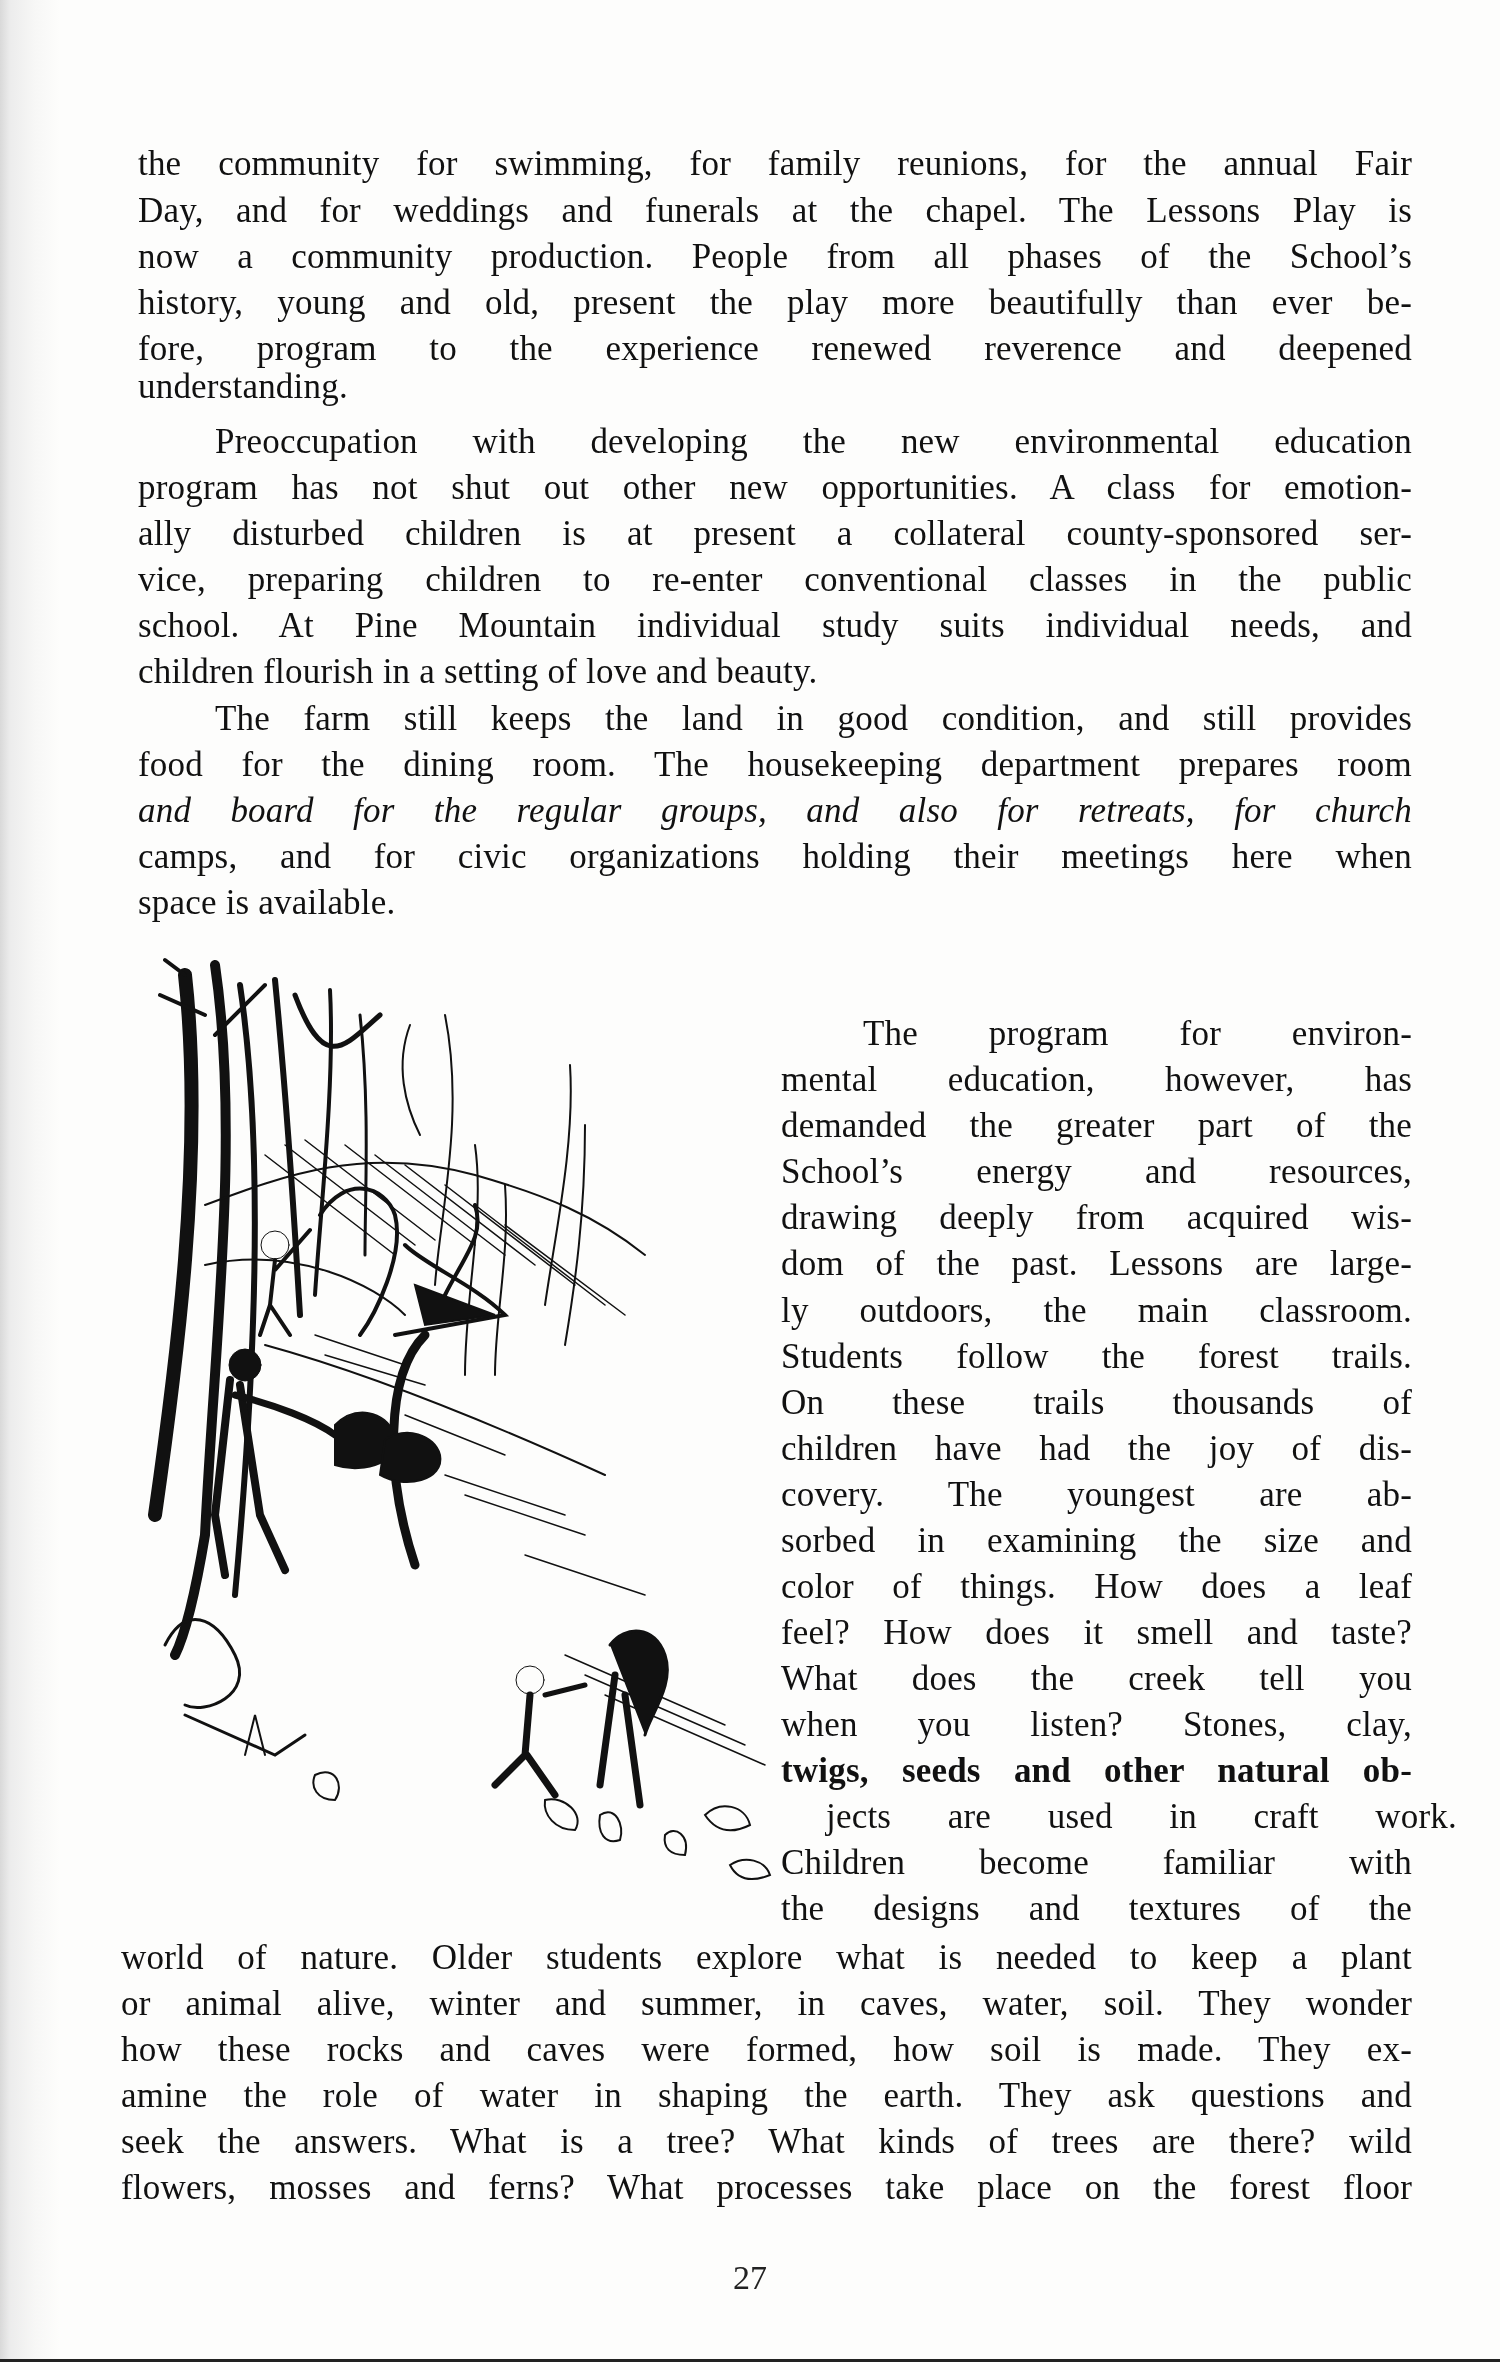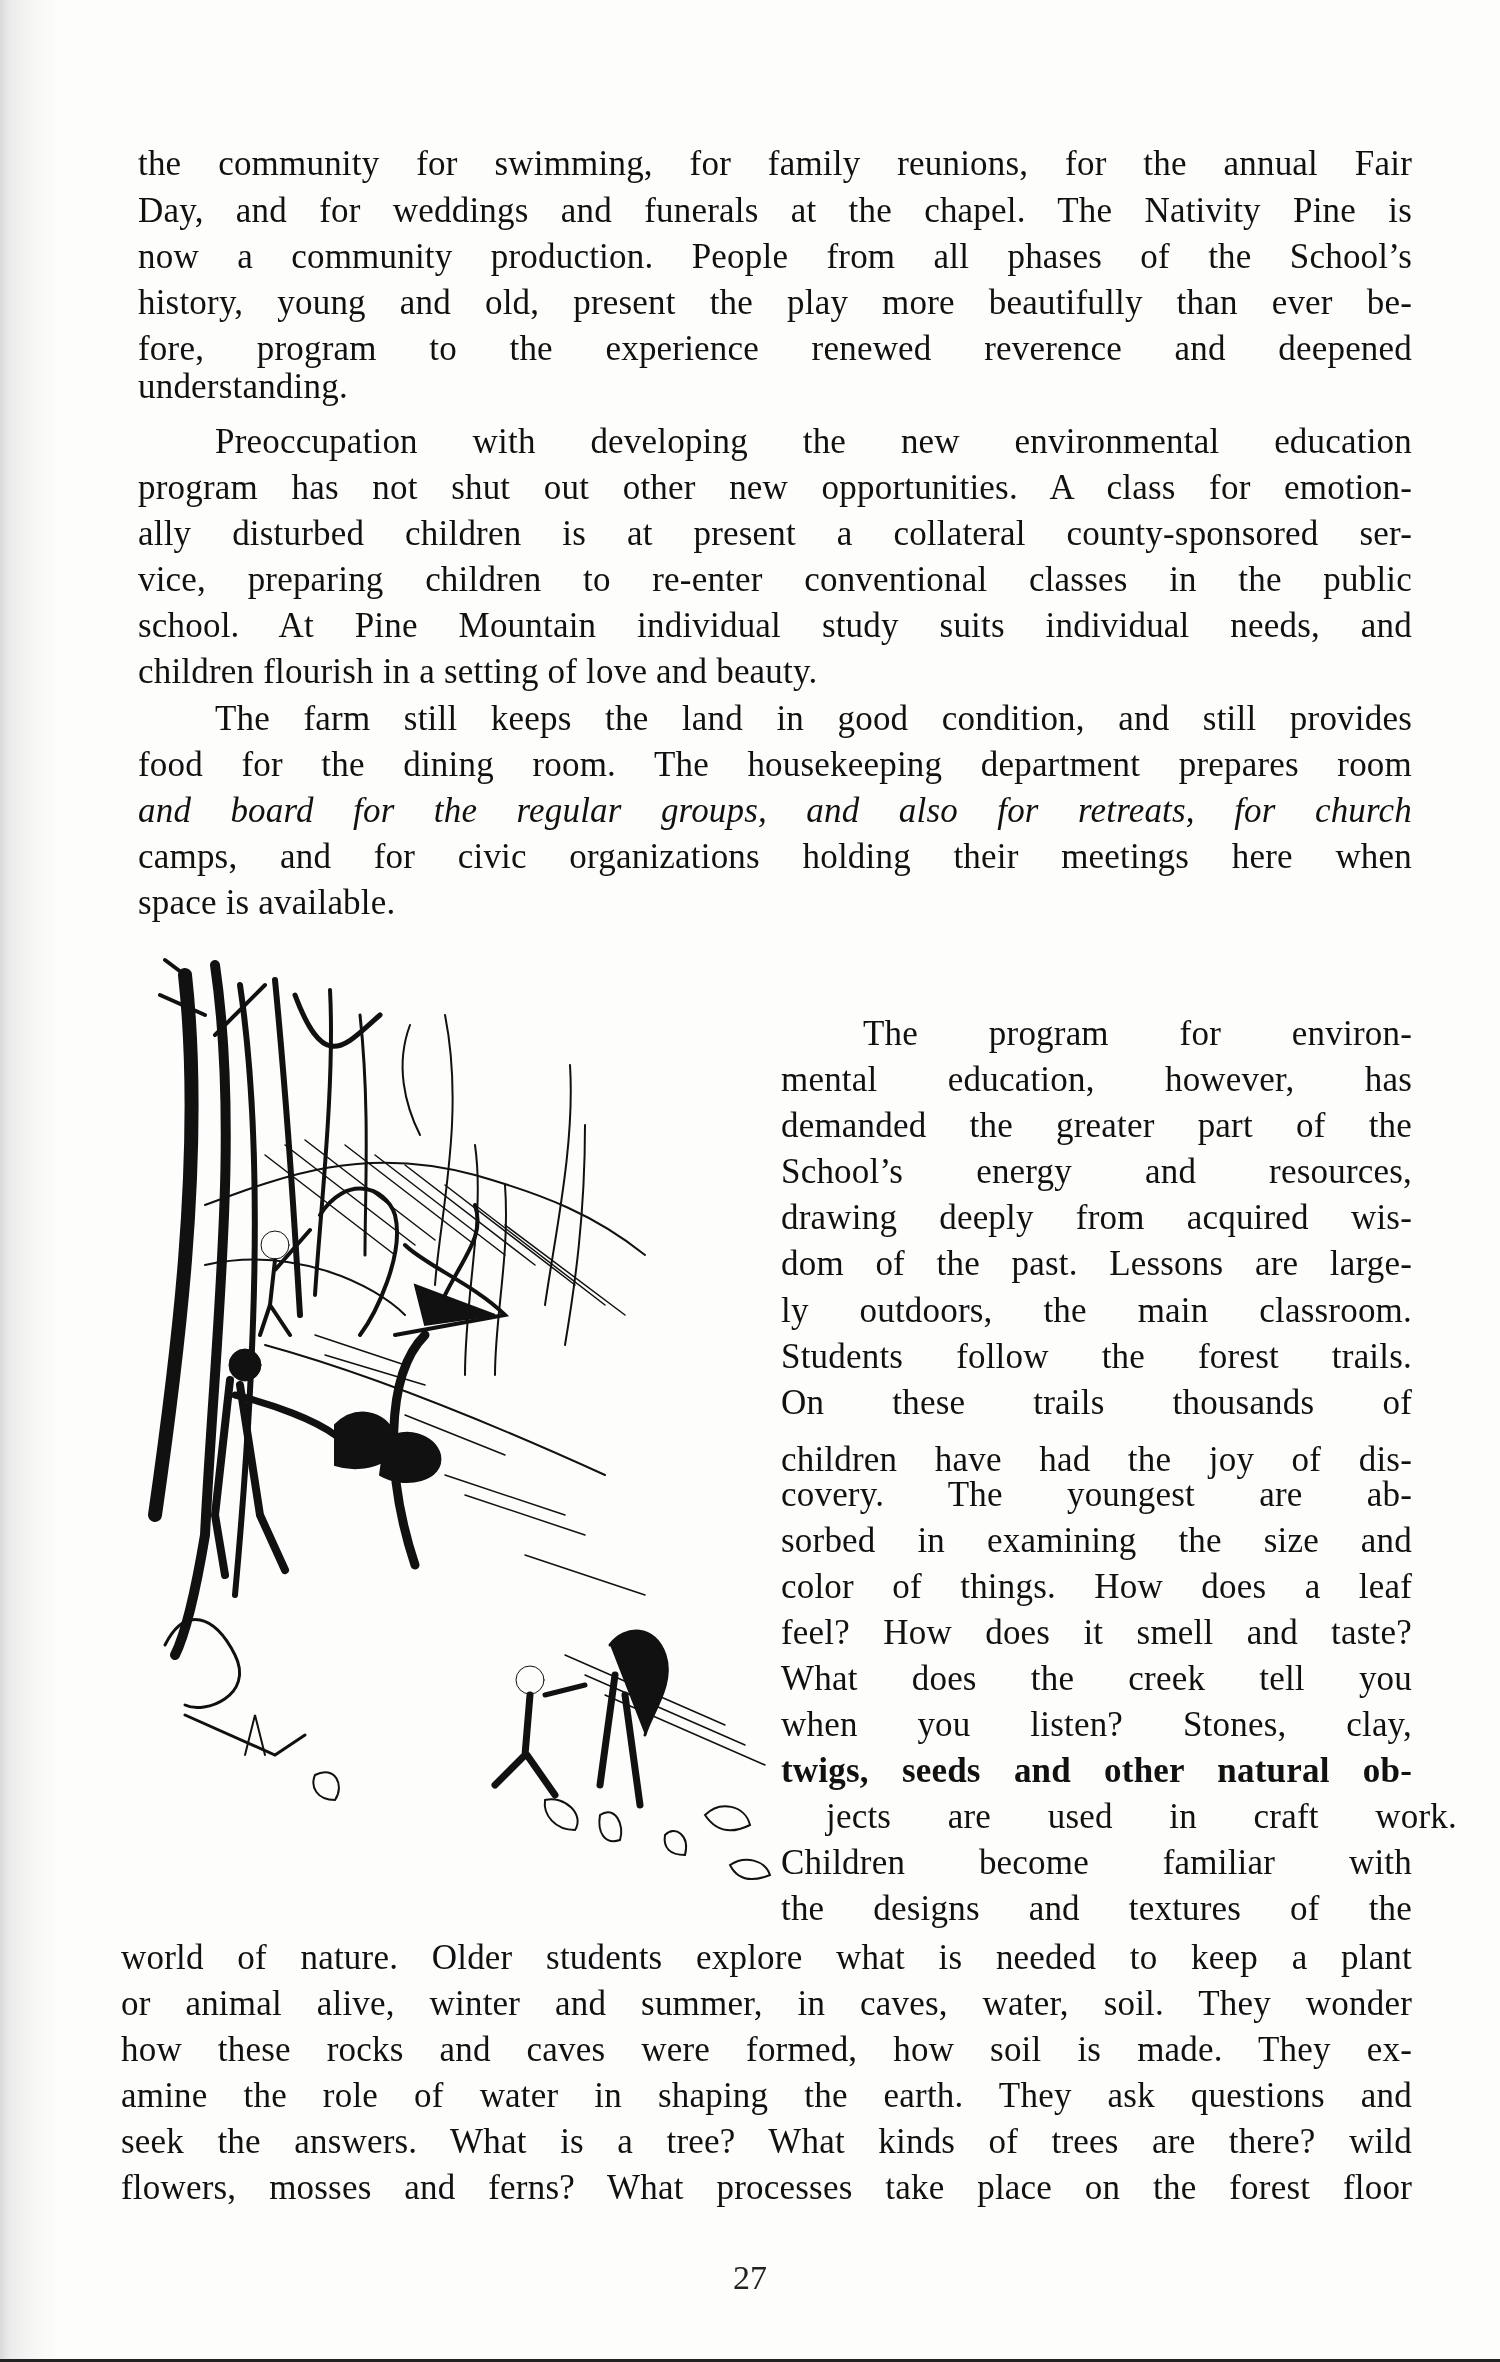--- a/index.html
+++ b/index.html
@@ -41,21 +41,21 @@
     text-align: center; font-size: 34px; line-height: 40px; color: #222;
   }
 </style>
 </head>
 <body>
 
 <div class="page-shadow-left"></div>
 
 <div>
   <div class="line full" style="top: 141px; word-spacing: 0px;"><span style="white-space: nowrap;">the community for swimming, for family reunions, for the annual Fair</span></div>
-  <div class="line full" style="top: 188px; word-spacing: 0px;"><span style="white-space: nowrap;">Day, and for weddings and funerals at the chapel. The Nativity Pine is</span></div>
+  <div class="line full" style="top: 188px; word-spacing: 0px;"><span style="white-space: nowrap;">Day, and for weddings and funerals at the chapel. The Lessons Play is</span></div>
   <div class="line full" style="top: 234px; word-spacing: 0px;"><span style="white-space: nowrap;">now a community production. People from all phases of the School’s</span></div>
   <div class="line full" style="top: 280px; word-spacing: 0px;"><span style="white-space: nowrap;">history, young and old, present the play more beautifully than ever be-</span></div>
   <div class="line full" style="top: 326px; word-spacing: 0px;"><span style="white-space: nowrap;">fore, program to the experience renewed reverence and deepened</span></div>
   <div class="line full last" style="top:364px">understanding.</div>
 </div>
 
 <div>
   <div class="line full indent" style="top: 419px; word-spacing: 0px;"><span style="white-space: nowrap;">Preoccupation with developing the new environmental education</span></div>
   <div class="line full" style="top: 465px; word-spacing: 0px;"><span style="white-space: nowrap;">program has not shut out other new opportunities. A class for emotion-</span></div>
   <div class="line full" style="top: 511px; word-spacing: 0px;"><span style="white-space: nowrap;">ally disturbed children is at present a collateral county-sponsored ser-</span></div>
@@ -159,21 +159,21 @@
 <div>
   <div class="line col indent" style="top: 1011px; word-spacing: 0px;"><span style="white-space: nowrap;">The program for environ-</span></div>
   <div class="line col" style="top: 1057px; word-spacing: 0px;"><span style="white-space: nowrap;">mental education, however, has</span></div>
   <div class="line col" style="top: 1103px; word-spacing: 0px;"><span style="white-space: nowrap;">demanded the greater part of the</span></div>
   <div class="line col" style="top: 1149px; word-spacing: 0px;"><span style="white-space: nowrap;">School’s energy and resources,</span></div>
   <div class="line col" style="top: 1195px; word-spacing: 0px;"><span style="white-space: nowrap;">drawing deeply from acquired wis-</span></div>
   <div class="line col" style="top: 1241px; word-spacing: 0px;"><span style="white-space: nowrap;">dom of the past. Lessons are large-</span></div>
   <div class="line col" style="top: 1288px; word-spacing: 0px;"><span style="white-space: nowrap;">ly outdoors, the main classroom.</span></div>
   <div class="line col" style="top: 1334px; word-spacing: 0px;"><span style="white-space: nowrap;">Students follow the forest trails.</span></div>
   <div class="line col" style="top: 1380px; word-spacing: 0px;"><span style="white-space: nowrap;">On these trails thousands of</span></div>
-  <div class="line col" style="top: 1426px; word-spacing: 0px; margin-top: 11px;"><span style="white-space: nowrap;">children have had the joy of dis-</span></div>
+  <div class="line col" style="top: 1426px; word-spacing: 0px;"><span style="white-space: nowrap;">children have had the joy of dis-</span></div>
   <div class="line col" style="top: 1472px; word-spacing: 0px;"><span style="white-space: nowrap;">covery. The youngest are ab-</span></div>
   <div class="line col" style="top: 1518px; word-spacing: 0px;"><span style="white-space: nowrap;">sorbed in examining the size and</span></div>
   <div class="line col" style="top: 1564px; word-spacing: 0px;"><span style="white-space: nowrap;">color of things. How does a leaf</span></div>
   <div class="line col" style="top: 1610px; word-spacing: 0px;"><span style="white-space: nowrap;">feel? How does it smell and taste?</span></div>
   <div class="line col" style="top: 1656px; word-spacing: 0px;"><span style="white-space: nowrap;">What does the creek tell you</span></div>
   <div class="line col" style="top: 1702px; word-spacing: 0px;"><span style="white-space: nowrap;">when you listen? Stones, clay,</span></div>
   <div class="line col" style="top: 1748px; word-spacing: 0px;"><span style="white-space: nowrap; font-weight: bold;">twigs, seeds and other natural ob-</span></div>
   <div class="line col" style="top: 1794px; word-spacing: 0px; margin-left: 45px;"><span style="white-space: nowrap;">jects are used in craft work.</span></div>
   <div class="line col" style="top: 1840px; word-spacing: 0px;"><span style="white-space: nowrap;">Children become familiar with</span></div>
   <div class="line col" style="top: 1886px; word-spacing: 0px;"><span style="white-space: nowrap;">the designs and textures of the</span></div>

